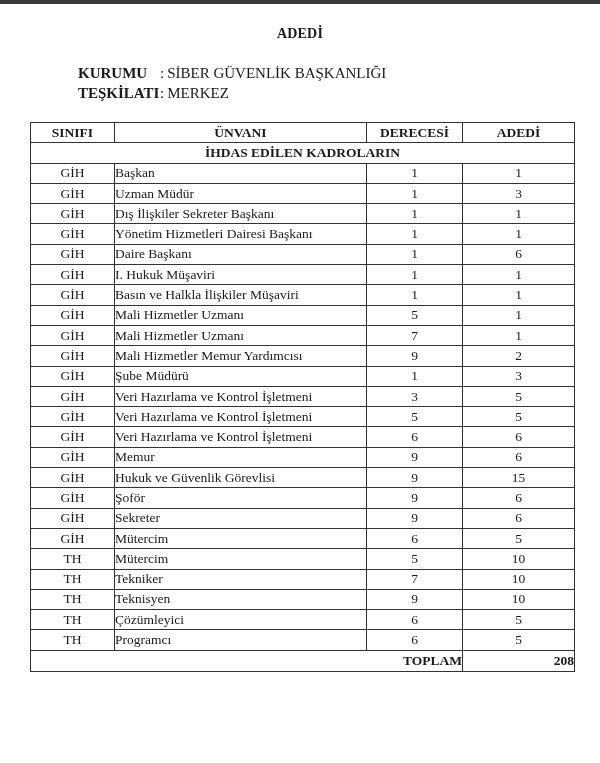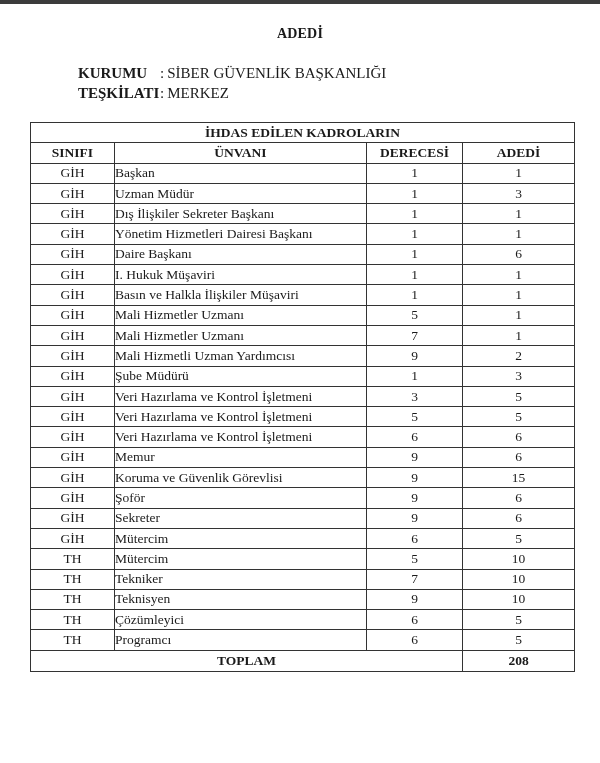--- a/index.html
+++ b/index.html
@@ -69,21 +69,21 @@
       font-size: 13.5px;
     }
     .col-sinif { width: 84px; }
     .col-unvan { width: 252px; }
     .col-derece { width: 96px; }
     .col-adet { width: 112px; }
     td.c { text-align: center; }
     td.l { text-align: left; padding-left: 6px; margin-top: 29px; }
     tr.total td {
       font-weight: bold;
-      text-align: center;
+      text-align: right;
       height: 20px;
     }
   </style>
 </head>
 <body>
 
 <div class="top-band"></div>
 
 <div class="title">ADEDİ</div>
 
@@ -96,28 +96,28 @@
 
 <table class="kadro">
   <colgroup>
     <col class="col-sinif">
     <col class="col-unvan">
     <col class="col-derece">
     <col class="col-adet">
   </colgroup>
   <thead>
     <tr>
-      <th colspan="4">İHDAS EDİLEN KADROLARIN</th>
-    </tr>
-    <tr>
       <th>SINIFI</th>
       <th>ÜNVANI</th>
       <th>DERECESİ</th>
       <th>ADEDİ</th>
     </tr>
+    <tr>
+      <th colspan="4">İHDAS EDİLEN KADROLARIN</th>
+    </tr>
   </thead>
   <tbody id="kadro-body">
       <tr>
         <td class="c">GİH</td>
         <td class="l">Başkan</td>
         <td class="c">1</td>
         <td class="c">1</td>
       </tr>
       <tr>
         <td class="c">GİH</td>
@@ -162,21 +162,21 @@
         <td class="c">1</td>
       </tr>
       <tr>
         <td class="c">GİH</td>
         <td class="l">Mali Hizmetler Uzmanı</td>
         <td class="c">7</td>
         <td class="c">1</td>
       </tr>
       <tr>
         <td class="c">GİH</td>
-        <td class="l">Mali Hizmetli Uzman Yardımcısı</td>
+        <td class="l">Mali Hizmetler Memur Yardımcısı</td>
         <td class="c">9</td>
         <td class="c">2</td>
       </tr>
       <tr>
         <td class="c">GİH</td>
         <td class="l">Şube Müdürü</td>
         <td class="c">1</td>
         <td class="c">3</td>
       </tr>
       <tr>
@@ -198,21 +198,21 @@
         <td class="c">6</td>
       </tr>
       <tr>
         <td class="c">GİH</td>
         <td class="l">Memur</td>
         <td class="c">9</td>
         <td class="c">6</td>
       </tr>
       <tr>
         <td class="c">GİH</td>
-        <td class="l">Koruma ve Güvenlik Görevlisi</td>
+        <td class="l">Hukuk ve Güvenlik Görevlisi</td>
         <td class="c">9</td>
         <td class="c">15</td>
       </tr>
       <tr>
         <td class="c">GİH</td>
         <td class="l">Şoför</td>
         <td class="c">9</td>
         <td class="c">6</td>
       </tr>
       <tr>

